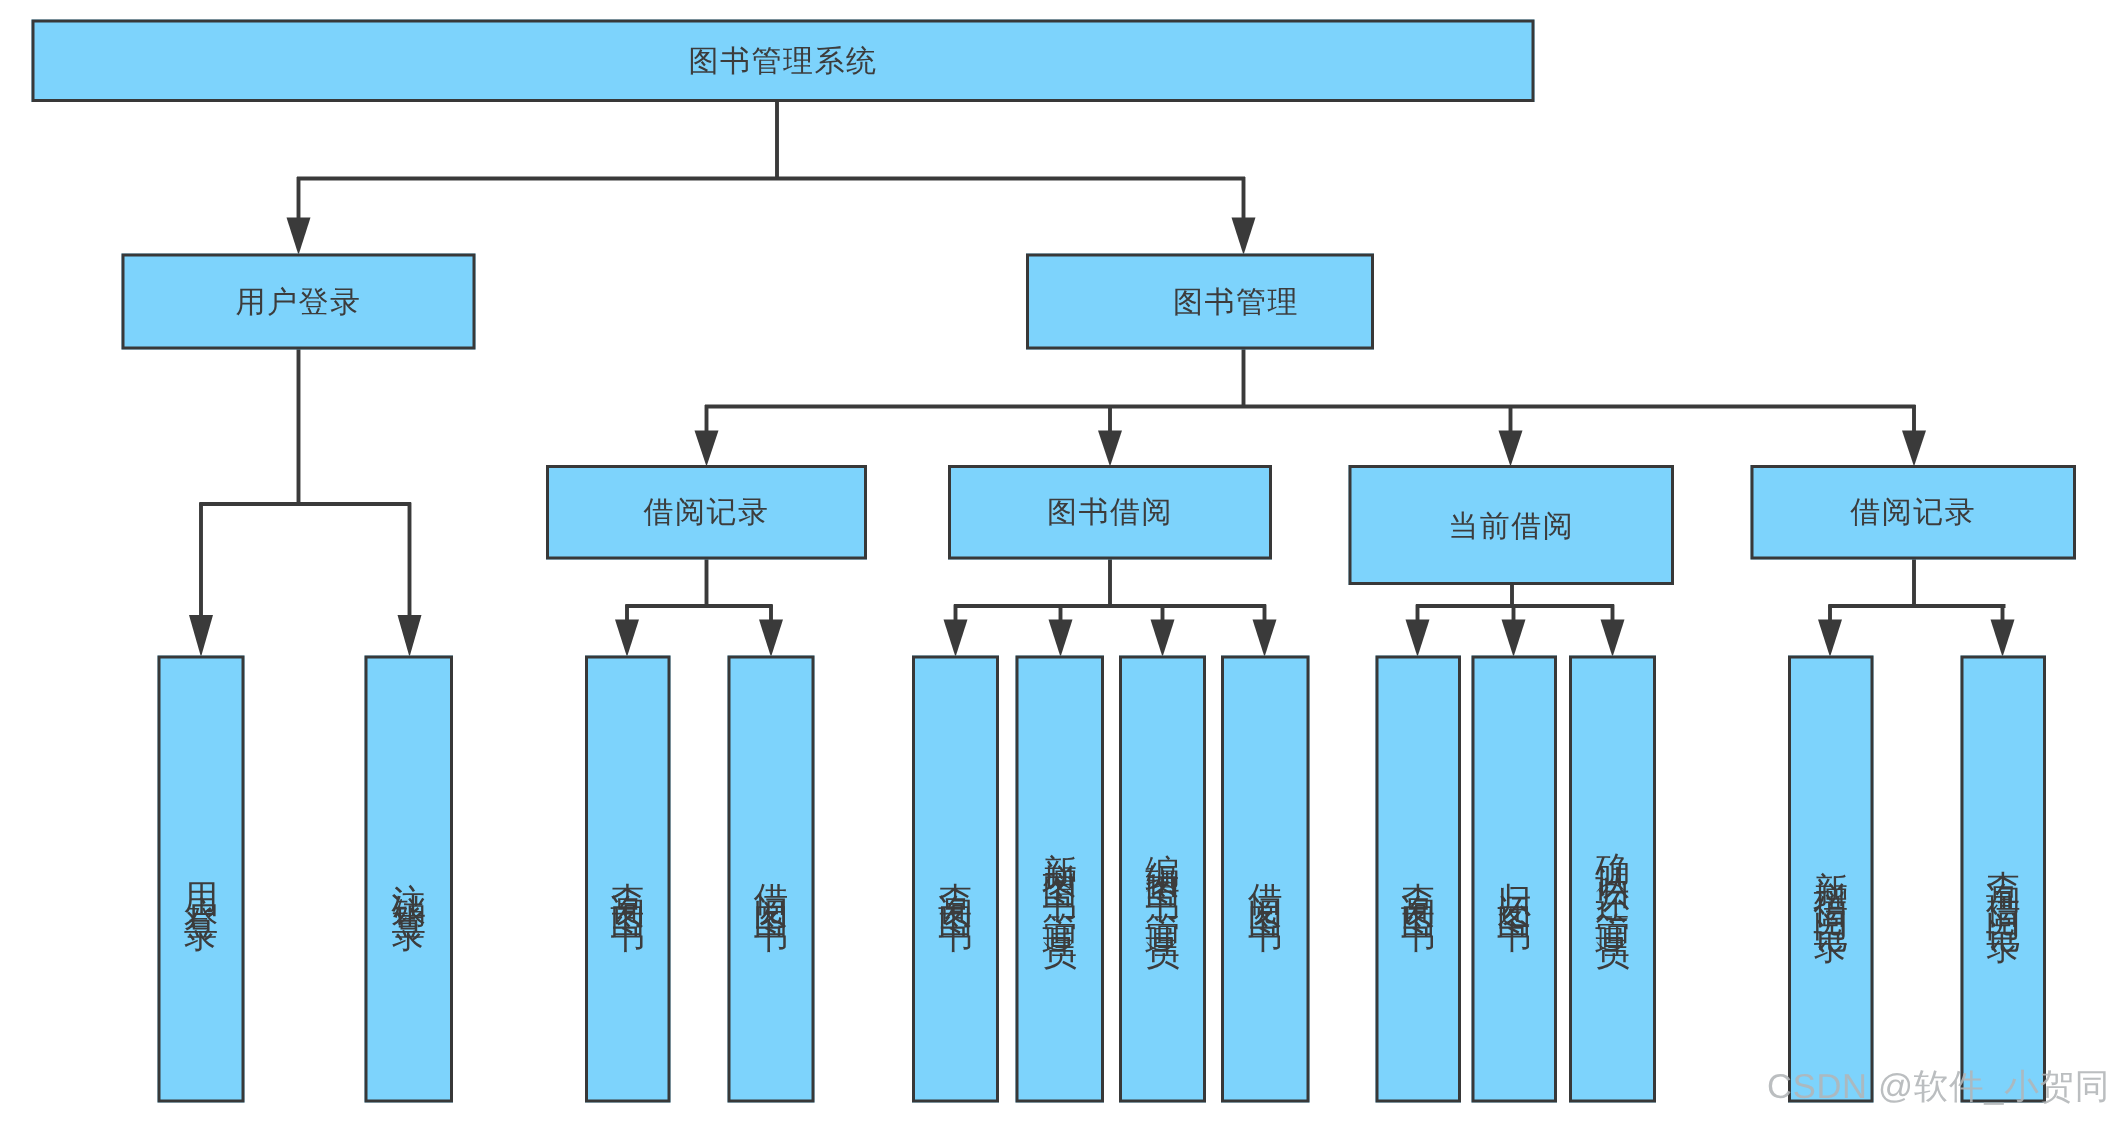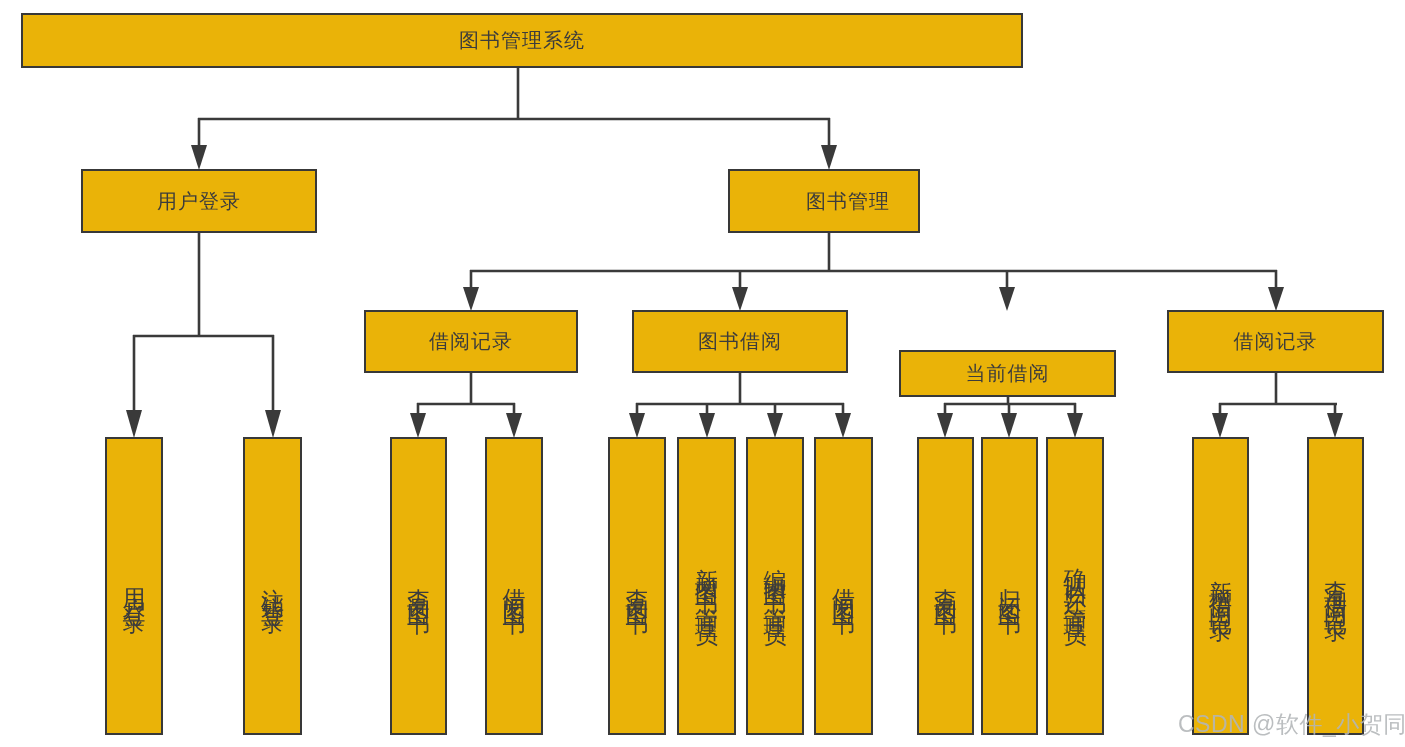--- a/index.html
+++ b/index.html
@@ -6,21 +6,21 @@
   body{
     width:1405px;height:747px;position:relative;overflow:hidden;
     background:#ffffff;
     font-family:"Liberation Sans","DejaVu Sans",sans-serif;
   }
   #stage{position:absolute;left:0;top:0;width:1405px;height:747px;}
   svg.connectors{position:absolute;left:0;top:0;width:1405px;height:747px;z-index:1;}
   svg.connectors line{stroke:#3a3a3a;stroke-width:2.6;}
   svg.connectors polygon{fill:#3a3a3a;stroke:none;}
   .box{
-    position:absolute;z-index:2;background:#eab308;
+    position:absolute;z-index:2;background:#7dd3fc;
     border:2.5px solid #383838;box-sizing:border-box;
     display:flex;align-items:center;justify-content:center;
     color:#3c3c3c;
   }
   .h-box{font-size:20px;letter-spacing:1px;}
   .v-box span{
     writing-mode:vertical-lr;text-orientation:mixed;
     font-size:23px;letter-spacing:8px;line-height:1;
     white-space:nowrap;
   }
@@ -98,31 +98,31 @@
       <polygon points="1327,413 1343,413 1335,438"></polygon>
   </svg>
 
   <div class="box h-box" style="left:21px;top:13px;width:1002px;height:55px;">
     <span>图书管理系统</span>
   </div>
 
   <div class="box h-box" style="left:81px;top:169px;width:236px;height:64px;">
     <span>用户登录</span>
   </div>
-  <div class="box h-box" style="left:728px;top:169px;width:192px;height:64px;padding-left:48px;">
+  <div class="box h-box" style="left:684px;top:169px;width:232px;height:64px;padding-left:48px;">
     <span>图书管理</span>
   </div>
 
   <div class="box h-box" style="left:364px;top:310px;width:214px;height:63px;">
     <span>借阅记录</span>
   </div>
   <div class="box h-box" style="left:632px;top:310px;width:216px;height:63px;">
     <span>图书借阅</span>
   </div>
-  <div class="box h-box" style="left:899px;top:310px;width:217px;height:47px;margin-top:40px;">
+  <div class="box h-box" style="left:899px;top:310px;width:217px;height:80px;">
     <span>当前借阅</span>
   </div>
   <div class="box h-box" style="left:1167px;top:310px;width:217px;height:63px;">
     <span>借阅记录</span>
   </div>
 
   <div class="box v-box" style="left:105px;top:437px;width:58px;height:298px;">
     <span>用户登录</span>
   </div>
   <div class="box v-box" style="left:243px;top:437px;width:59px;height:298px;">

